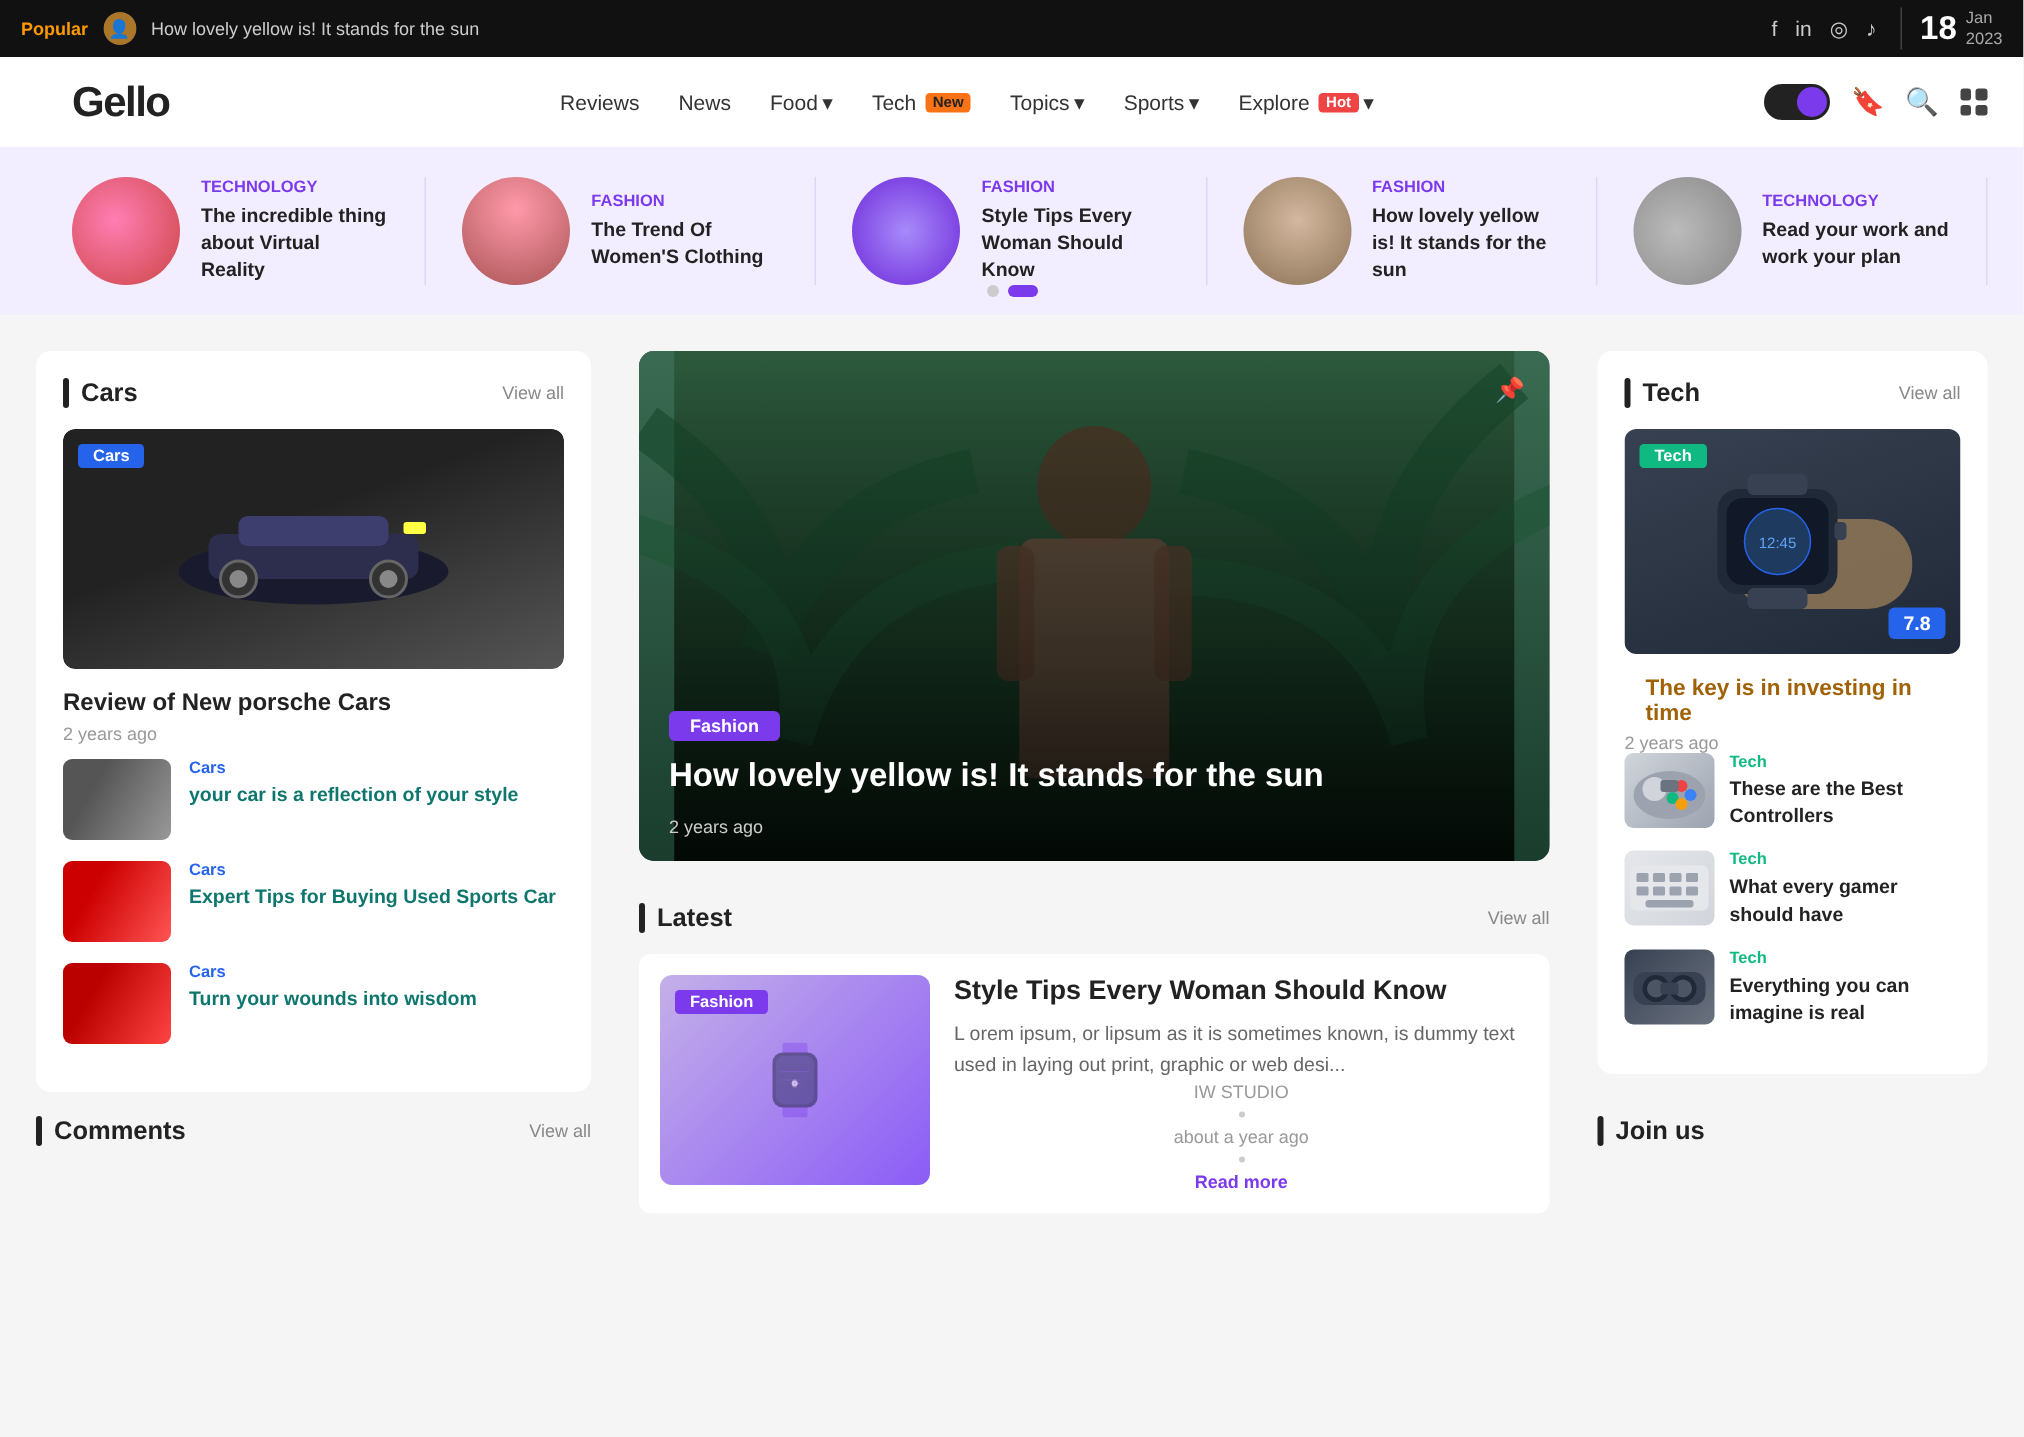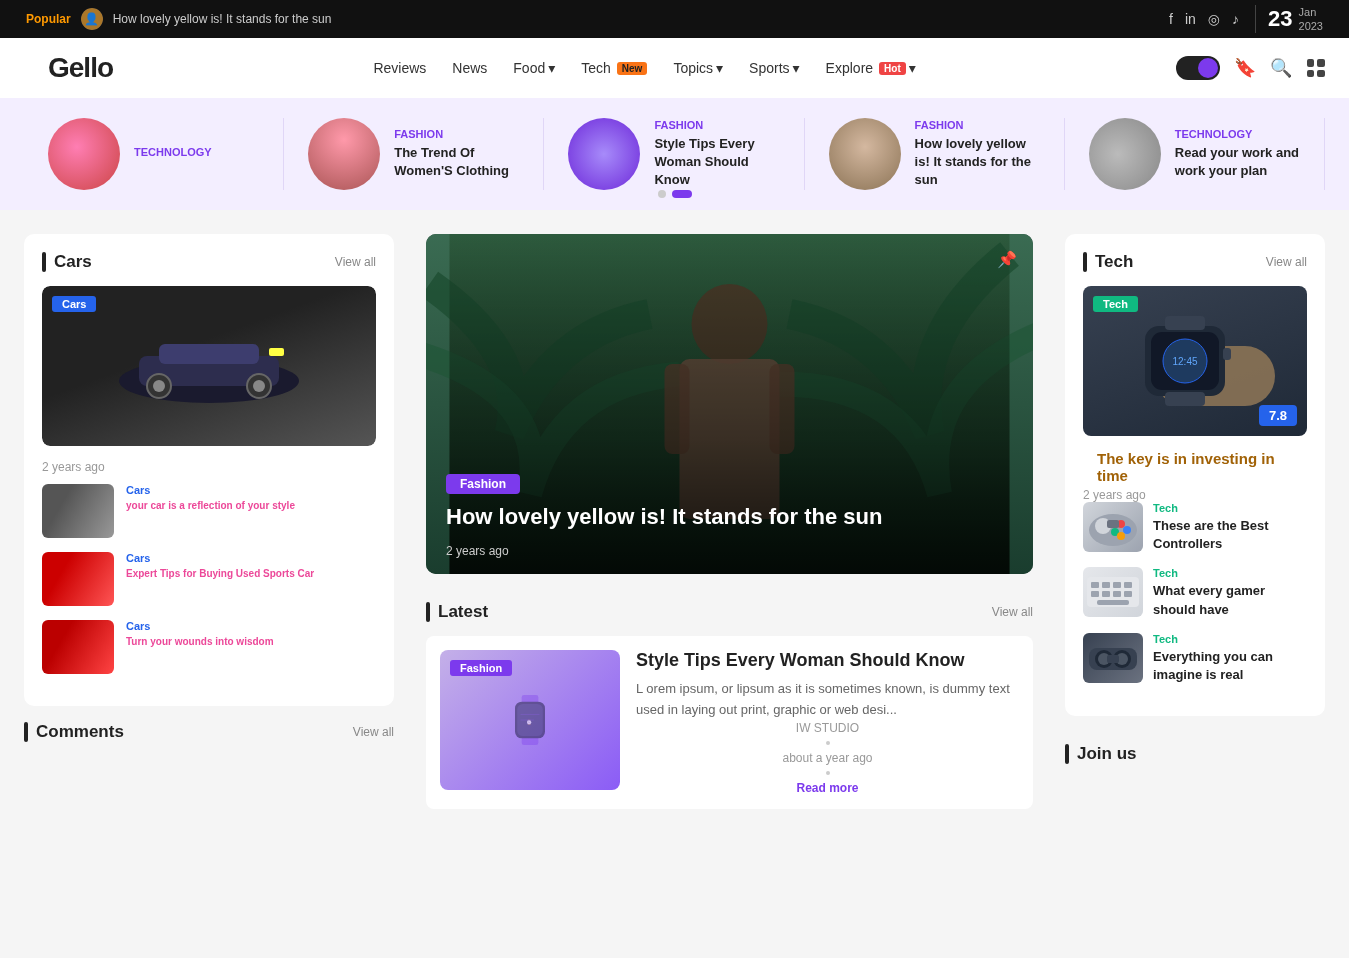--- a/index.html
+++ b/index.html
@@ -1,19 +1,19 @@
 <!DOCTYPE html>
 <html><head>
   <meta charset="utf-8">
   <style>
     * { margin: 0; padding: 0; box-sizing: border-box; }
     body { font-family: 'Segoe UI', Arial, sans-serif; background: #f5f5f5; color: #222; font-size: 14px; }
 
     
-    .topbar { background: #111; color: #fff; height: 38px; display: flex; align-items: center; justify-content: space-between; padding: 0 26px; font-size: 12px; }
+    .topbar { background: #111; color: #fff; height: 38px; display: flex; align-items: center; justify-content: space-between; padding: 0 14px; font-size: 12px; }
     .topbar-left { display: flex; align-items: center; gap: 10px; }
     .topbar-popular { color: #ff9900; font-weight: 700; font-size: 12px; }
     .topbar-thumb { width: 22px; height: 22px; border-radius: 50%; background: #555; overflow: hidden; display: inline-block; vertical-align: middle; }
     .topbar-news { color: #ccc; font-size: 12px; }
     .topbar-right { display: flex; align-items: center; gap: 12px; }
     .topbar-icon { color: #ccc; font-size: 14px; cursor: pointer; }
     .topbar-date { font-size: 22px; font-weight: 700; color: #fff; line-height: 1; }
     .topbar-month-year { font-size: 11px; color: #aaa; line-height: 1.3; }
     .topbar-date-wrap { display: flex; align-items: center; gap: 6px; border-left: 1px solid #444; padding-left: 12px; margin-left: 4px; }
 
@@ -60,21 +60,21 @@
 
     
     .cars-main-card { position: relative; border-radius: 8px; overflow: hidden; margin-bottom: 14px; }
     .cars-main-badge { position: absolute; top: 10px; left: 10px; background: #2563eb; color: #fff; font-size: 11px; font-weight: 700; padding: 2px 10px; border-radius: 3px; }
     .cars-main-title { font-size: 16px; font-weight: 800; margin: 10px 0 4px; color: #222; }
     .cars-main-time { font-size: 12px; color: #999; margin-bottom: 10px; }
 
     .car-list-item { display: flex; gap: 12px; margin-bottom: 14px; align-items: flex-start; }
     .car-list-img { width: 72px; height: 54px; border-radius: 6px; overflow: hidden; flex-shrink: 0; background: #ccc; }
     .car-list-cat { font-size: 11px; font-weight: 700; color: #2563eb; margin-bottom: 3px; }
-    .car-list-title { font-size: 10px; font-weight: 700; color: #ec4899; line-height: 1.4; }
+    .car-list-title { font-size: 13px; font-weight: 700; color: #0f766e; line-height: 1.4; }
 
     
     .center-hero { position: relative; border-radius: 10px; overflow: hidden; height: 340px; background: #2d4a3e; cursor: pointer; }
     .center-hero-bg { width: 100%; height: 100%; background: linear-gradient(to bottom, #3a6b52 0%, #1a3d2e 100%); display: flex; align-items: center; justify-content: center; position: absolute; inset: 0; }
     .hero-pin { position: absolute; top: 16px; right: 16px; color: #fff; font-size: 16px; }
     .hero-badge { position: absolute; bottom: 80px; left: 20px; background: #7c3aed; color: #fff; font-size: 12px; font-weight: 700; padding: 3px 14px; border-radius: 4px; }
     .hero-title { position: absolute; bottom: 42px; left: 20px; right: 20px; color: #fff; font-size: 22px; font-weight: 800; line-height: 1.3; }
     .hero-time { position: absolute; bottom: 16px; left: 20px; color: #ccc; font-size: 12px; }
 
     
@@ -137,21 +137,21 @@
         </svg>
     </div>
     <span class="topbar-news">How lovely yellow is! It stands for the sun</span>
   </div>
   <div class="topbar-right">
     <span class="topbar-icon">f</span>
     <span class="topbar-icon">in</span>
     <span class="topbar-icon">◎</span>
     <span class="topbar-icon">♪</span>
     <div class="topbar-date-wrap">
-      <span class="topbar-date">23</span>
+      <span class="topbar-date">18</span>
       <div>
         <div class="topbar-month-year">Jan</div>
         <div class="topbar-month-year">2023</div>
       </div>
     </div>
   </div>
 </div>
 
 <nav class="navbar">
   <div class="navbar-logo">Gello</div>
@@ -193,20 +193,21 @@
       <span></span>
     </div>
   </div>
 </nav>
 
 <div class="featured-strip">
   <div class="featured-item">
     <div class="featured-thumb circle-tech1"></div>
     <div>
       <div class="featured-cat">Technology</div>
+      <div class="featured-title">The incredible thing about Virtual Reality</div>
     </div>
   </div>
   <div class="featured-item">
     <div class="featured-thumb circle-fashion1"></div>
     <div>
       <div class="featured-cat">Fashion</div>
       <div class="featured-title">The Trend Of Women'S Clothing</div>
     </div>
   </div>
   <div class="featured-item">
@@ -258,20 +259,21 @@
               <circle cx="50" cy="60" r="12" fill="#333" stroke="#666" stroke-width="2"></circle>
               <circle cx="50" cy="60" r="6" fill="#888"></circle>
               <circle cx="150" cy="60" r="12" fill="#333" stroke="#666" stroke-width="2"></circle>
               <circle cx="150" cy="60" r="6" fill="#888"></circle>
               <rect x="160" y="22" width="15" height="8" rx="2" fill="#ff4"></rect>
             </svg>
           </div>
         </div>
         <div class="cars-main-badge">Cars</div>
       </div>
+      <div class="cars-main-title">Review of New porsche Cars</div>
       <div class="cars-main-time">2 years ago</div>
 
       <div class="car-list-item">
         <div class="car-list-img img-car-mercedes"></div>
         <div>
           <div class="car-list-cat">Cars</div>
           <div class="car-list-title">your car is a reflection of your style</div>
         </div>
       </div>
       <div class="car-list-item">

